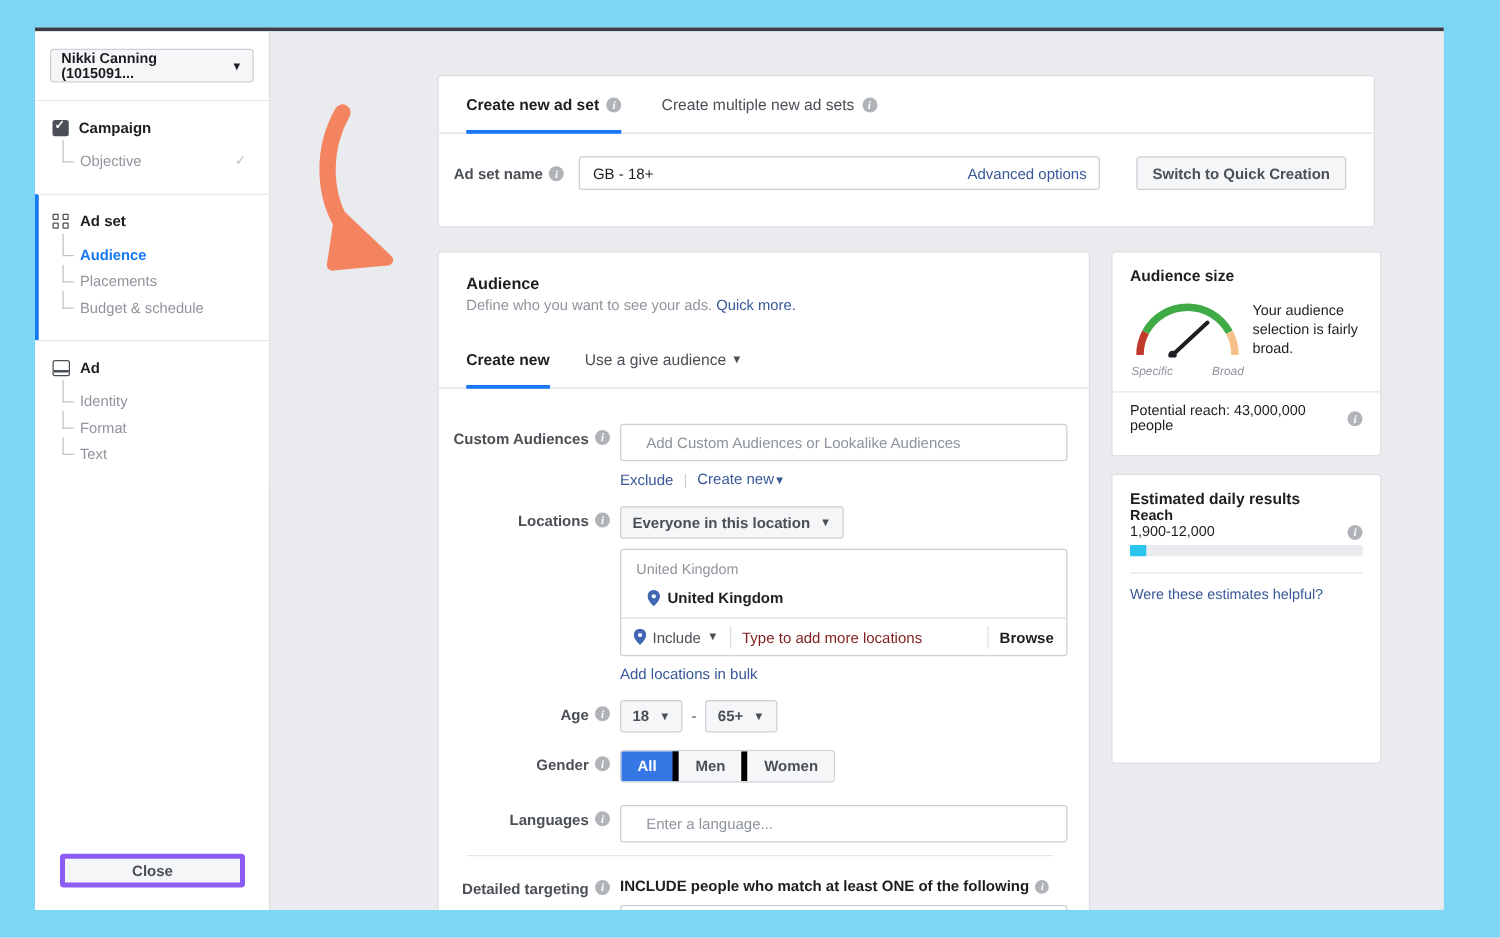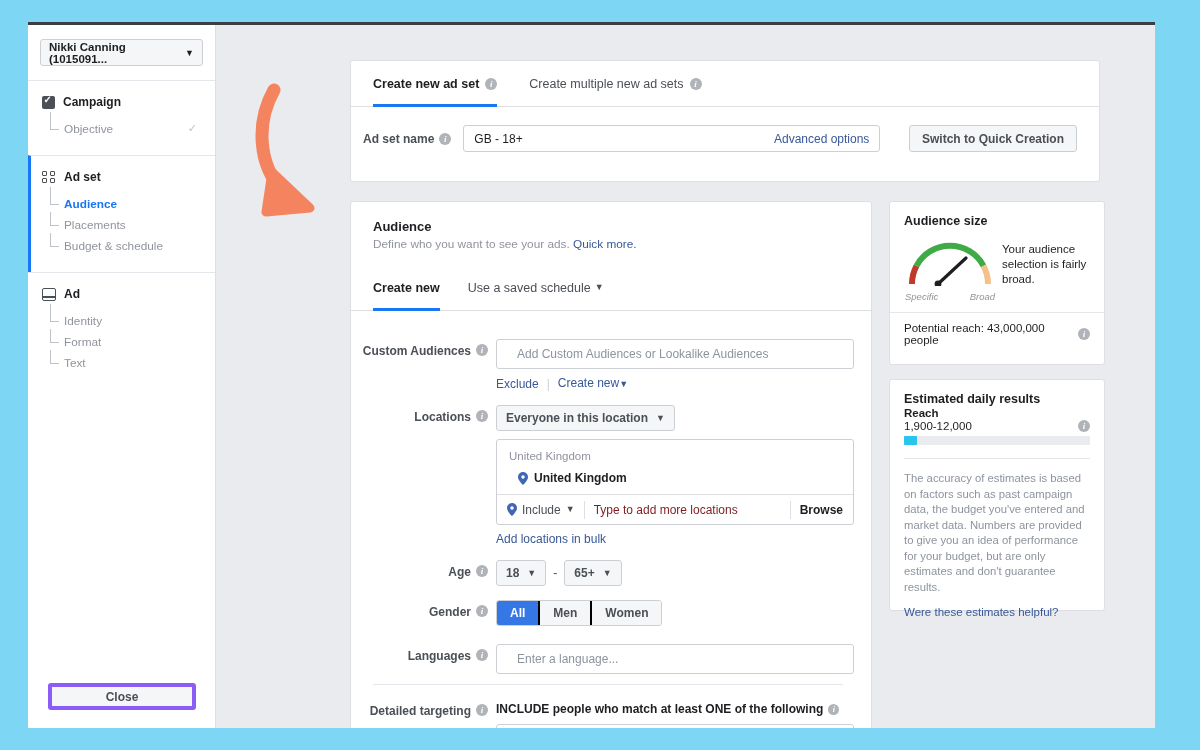--- a/index.html
+++ b/index.html
@@ -228,21 +228,21 @@
   .pin svg { display: block; }
 
   .agerow { display: flex; align-items: center; gap: 7px; }
   .agerow .dash { color: #4b4f56; font-size: 12px; }
   .age-dd { min-width: 46px; justify-content: space-between; }
 
   .gender { display: inline-flex; border: 1px solid #ccd0d5; border-radius: 3px; overflow: hidden; }
   .gseg {
     height: 24px; padding: 0 13px; display: flex; align-items: center;
     font-size: 12px; font-weight: bold; color: #4b4f56; background: #f5f6f7;
-    border-right: 2px solid #000000; cursor: pointer;
+    border-right: 5px solid #000000; cursor: pointer;
   }
   .gseg:last-child { border-right: none; }
   .gseg.sel { background: #3578e5; color: #fff; }
 
   .sec-div { border-top: 1px solid #e4e6eb; margin: 10px 14px 0 22px; }
   .dt-row { display: flex; padding-top: 14px; }
   .dt-text {
     font-size: 12px; font-weight: bold; color: #1c1e21;
     display: flex; align-items: center; gap: 5px; padding-top: 3px;
   }
@@ -390,21 +390,21 @@
           <span>Define who you want to see your ads.</span>
           <a>Quick more.</a>
         </div>
       </div>
 
       <div class="aud-tabs">
         <div class="aud-tab sel">
           <span>Create new</span>
         </div>
         <div class="aud-tab">
-          <span>Use a saved schedule</span>
+          <span>Use a give audience</span>
           <span class="caret-sm">▼</span>
         </div>
       </div>
 
       <div class="form">
 
         <div class="frow">
           <div class="flabel">
             <span>Custom Audiences</span>
             <span class="info">i</span>
@@ -559,21 +559,20 @@
       <div class="est-title">Estimated daily results</div>
       <div class="est-sub">Reach</div>
       <div class="est-val">
         <span>1,900-12,000</span>
         <span class="info">i</span>
       </div>
       <div class="bar-outer">
         <div class="bar-fill" id="reach-fill" style="width: 7%; background: rgb(41, 197, 236);"></div>
       </div>
       <div class="est-div"></div>
-      <div class="est-body">The accuracy of estimates is based on factors such as past campaign data, the budget you've entered and market data. Numbers are provided to give you an idea of performance for your budget, but are only estimates and don't guarantee results.</div>
       <div class="est-link">Were these estimates helpful?</div>
     </div>
 
   </div>
 </div>
 
 <svg id="arrow" viewBox="0 0 90 140">
   <path d="M22 8 C4 40 6 82 30 108" stroke="#f4845f" stroke-width="13" fill="none" stroke-linecap="round"></path>
   <path d="M20 90 L58 126 L14 130 Z" fill="#f4845f" stroke="#f4845f" stroke-width="9" stroke-linejoin="round"></path>
 </svg>

